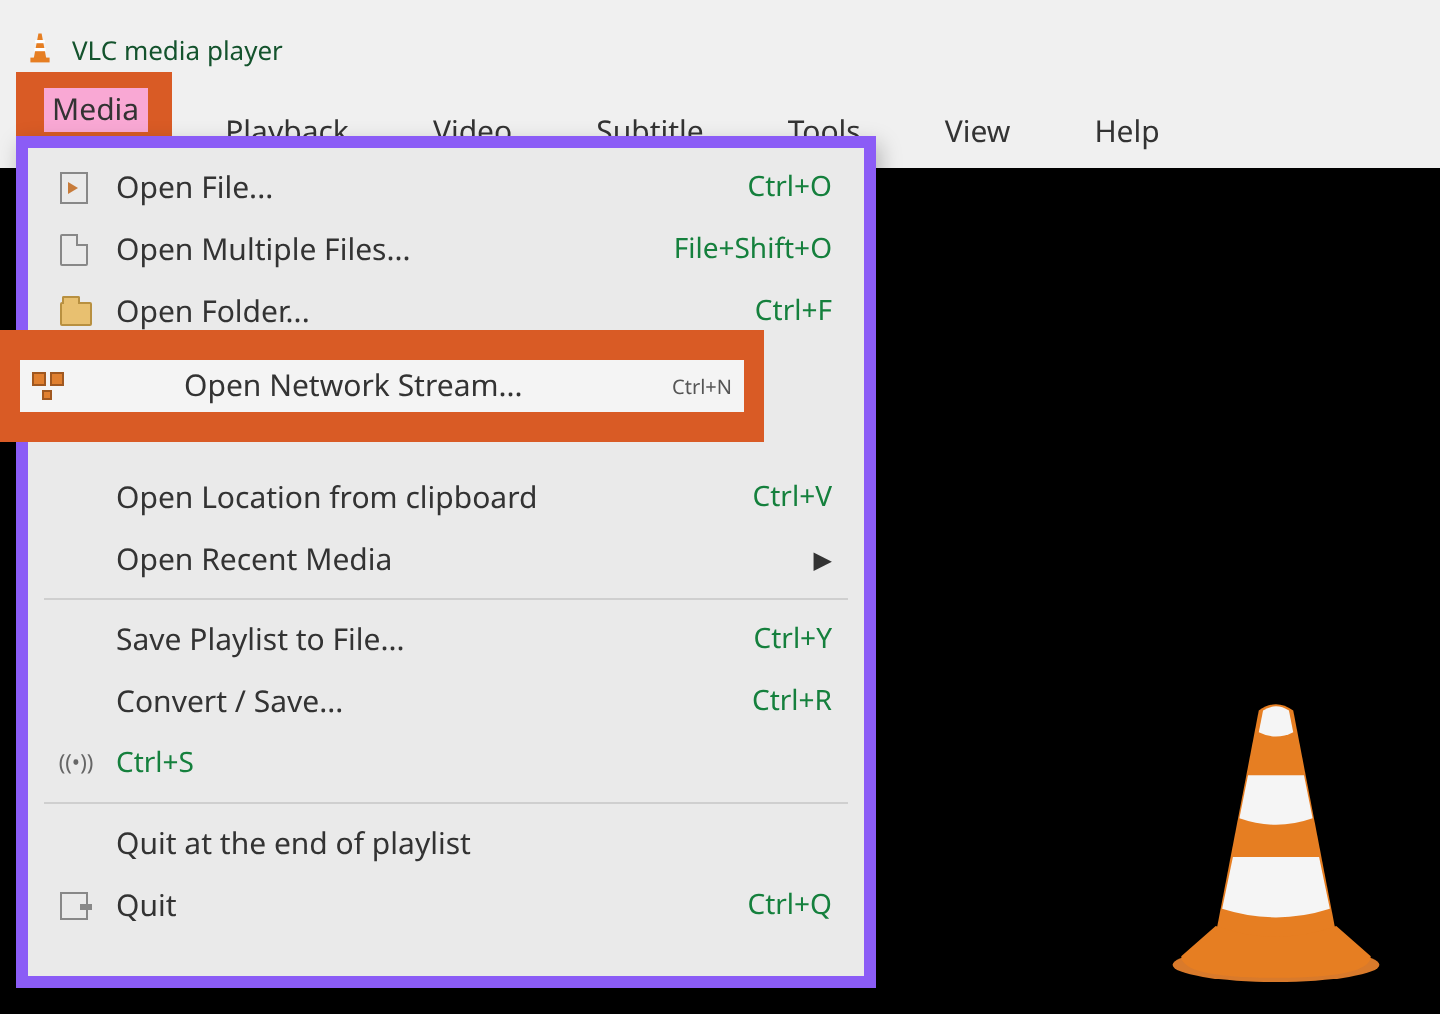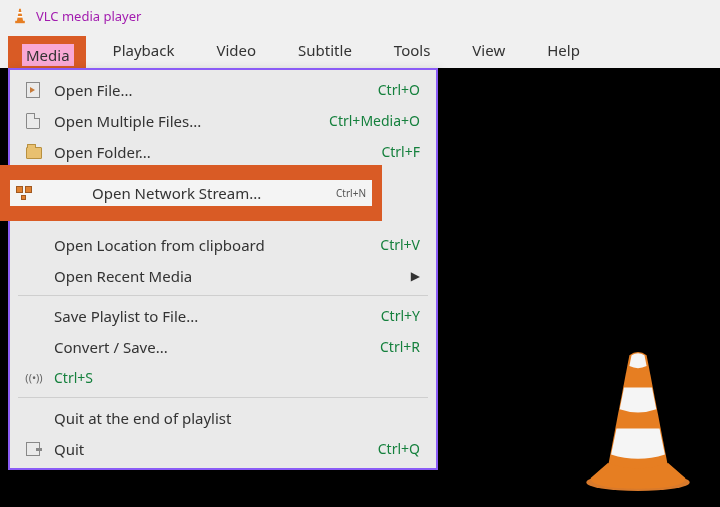--- a/index.html
+++ b/index.html
@@ -1,31 +1,31 @@
 <!DOCTYPE html>
 <html><head>
 <meta charset="utf-8">
 <style>
 * { margin: 0; padding: 0; box-sizing: border-box; font-family: system-ui, -apple-system, 'Segoe UI', sans-serif; }
 body { width: 720px; height: 507px; background: #000; overflow: hidden; position: relative; }
 
 .window { width: 100%; height: 100%; background: #f0f0f0; display: flex; flex-direction: column; }
 
-.titlebar { height: 32px; background: #f0f0f0; display: flex; align-items: center; padding-left: 12px; gap: 8px; font-size: 13px; color: #a21caf; }
+.titlebar { height: 32px; background: #f0f0f0; display: flex; padding-left: 12px; gap: 8px; font-size: 13px; color: #14532d; margin-top: 16px; }
 .titlebar .cone-sm { width: 16px; height: 16px; }
 
 .menubar { height: 36px; background: #f0f0f0; display: flex; align-items: center; padding-left: 14px; gap: 16px; font-size: 15px; color: #333; position: relative; }
 .menubar .menu-item { padding: 8px 13px; cursor: pointer; }
 
 .hl-media { position: absolute; left: 8px; top: 36px; width: 78px; height: 34px; background: #d95b25; z-index: 5; pointer-events: none; }
 .hl-media-inner { position: absolute; left: 22px; top: 44px; font-size: 15px; color: #333; background: #f9a8d4; padding: 1px 4px; z-index: 6; }
 
 .content { flex: 1; background: #000; position: relative; }
 
-.dropdown { position: absolute; left: 8px; top: 68px; width: 430px; background: #eaeaea; border: 2px solid #8b5cf6; box-shadow: 2px 4px 10px rgba(0,0,0,.25); z-index: 10; padding-top: 4px; padding-bottom: 4px; }
+.dropdown { position: absolute; left: 8px; top: 68px; width: 430px; background: #eaeaea; border: 6px solid #8b5cf6; box-shadow: 2px 4px 10px rgba(0,0,0,.25); z-index: 10; padding-top: 4px; padding-bottom: 20px; }
 .dropdown-row { display: flex; align-items: center; height: 31px; padding: 0 16px; font-size: 15px; color: #333; position: relative; }
 .dropdown-row .icon-slot { width: 28px; display: flex; align-items: center; justify-content: flex-start; }
 .dropdown-row .label { flex: 1; }
 .dropdown-row .shortcut { color: #15803d; font-size: 14px; }
 .dropdown-row .submenu-arrow { color: #333; font-size: 12px; margin-left: auto; }
 .dropdown-sep { height: 1px; background: #cfcfcf; margin: 4px 8px; }
 
 .hl-stream { position: absolute; left: 0; top: 165px; width: 382px; height: 56px; background: #d95b25; z-index: 11; pointer-events: none; }
 .hl-stream-inner { position: absolute; left: 10px; top: 180px; width: 362px; height: 26px; background: #f4f4f4; z-index: 12; display: flex; align-items: center; padding: 0 6px 0 6px; }
 .hl-stream-inner .icon-slot { width: 28px; display:flex; align-items:center; }
@@ -95,21 +95,21 @@
         <span class="icon-play-file"></span>
       </span>
     <span class="label">Open File...</span>
     <span class="shortcut">Ctrl+O</span>
   </div>
   <div class="dropdown-row">
     <span class="icon-slot">
         <span class="icon-file"></span>
       </span>
     <span class="label">Open Multiple Files...</span>
-    <span class="shortcut">Ctrl+Media+O</span>
+    <span class="shortcut">File+Shift+O</span>
   </div>
   <div class="dropdown-row">
     <span class="icon-slot">
         <span class="icon-folder"></span>
       </span>
     <span class="label">Open Folder...</span>
     <span class="shortcut">Ctrl+F</span>
   </div>
 
   <div style="height:62px"></div>

